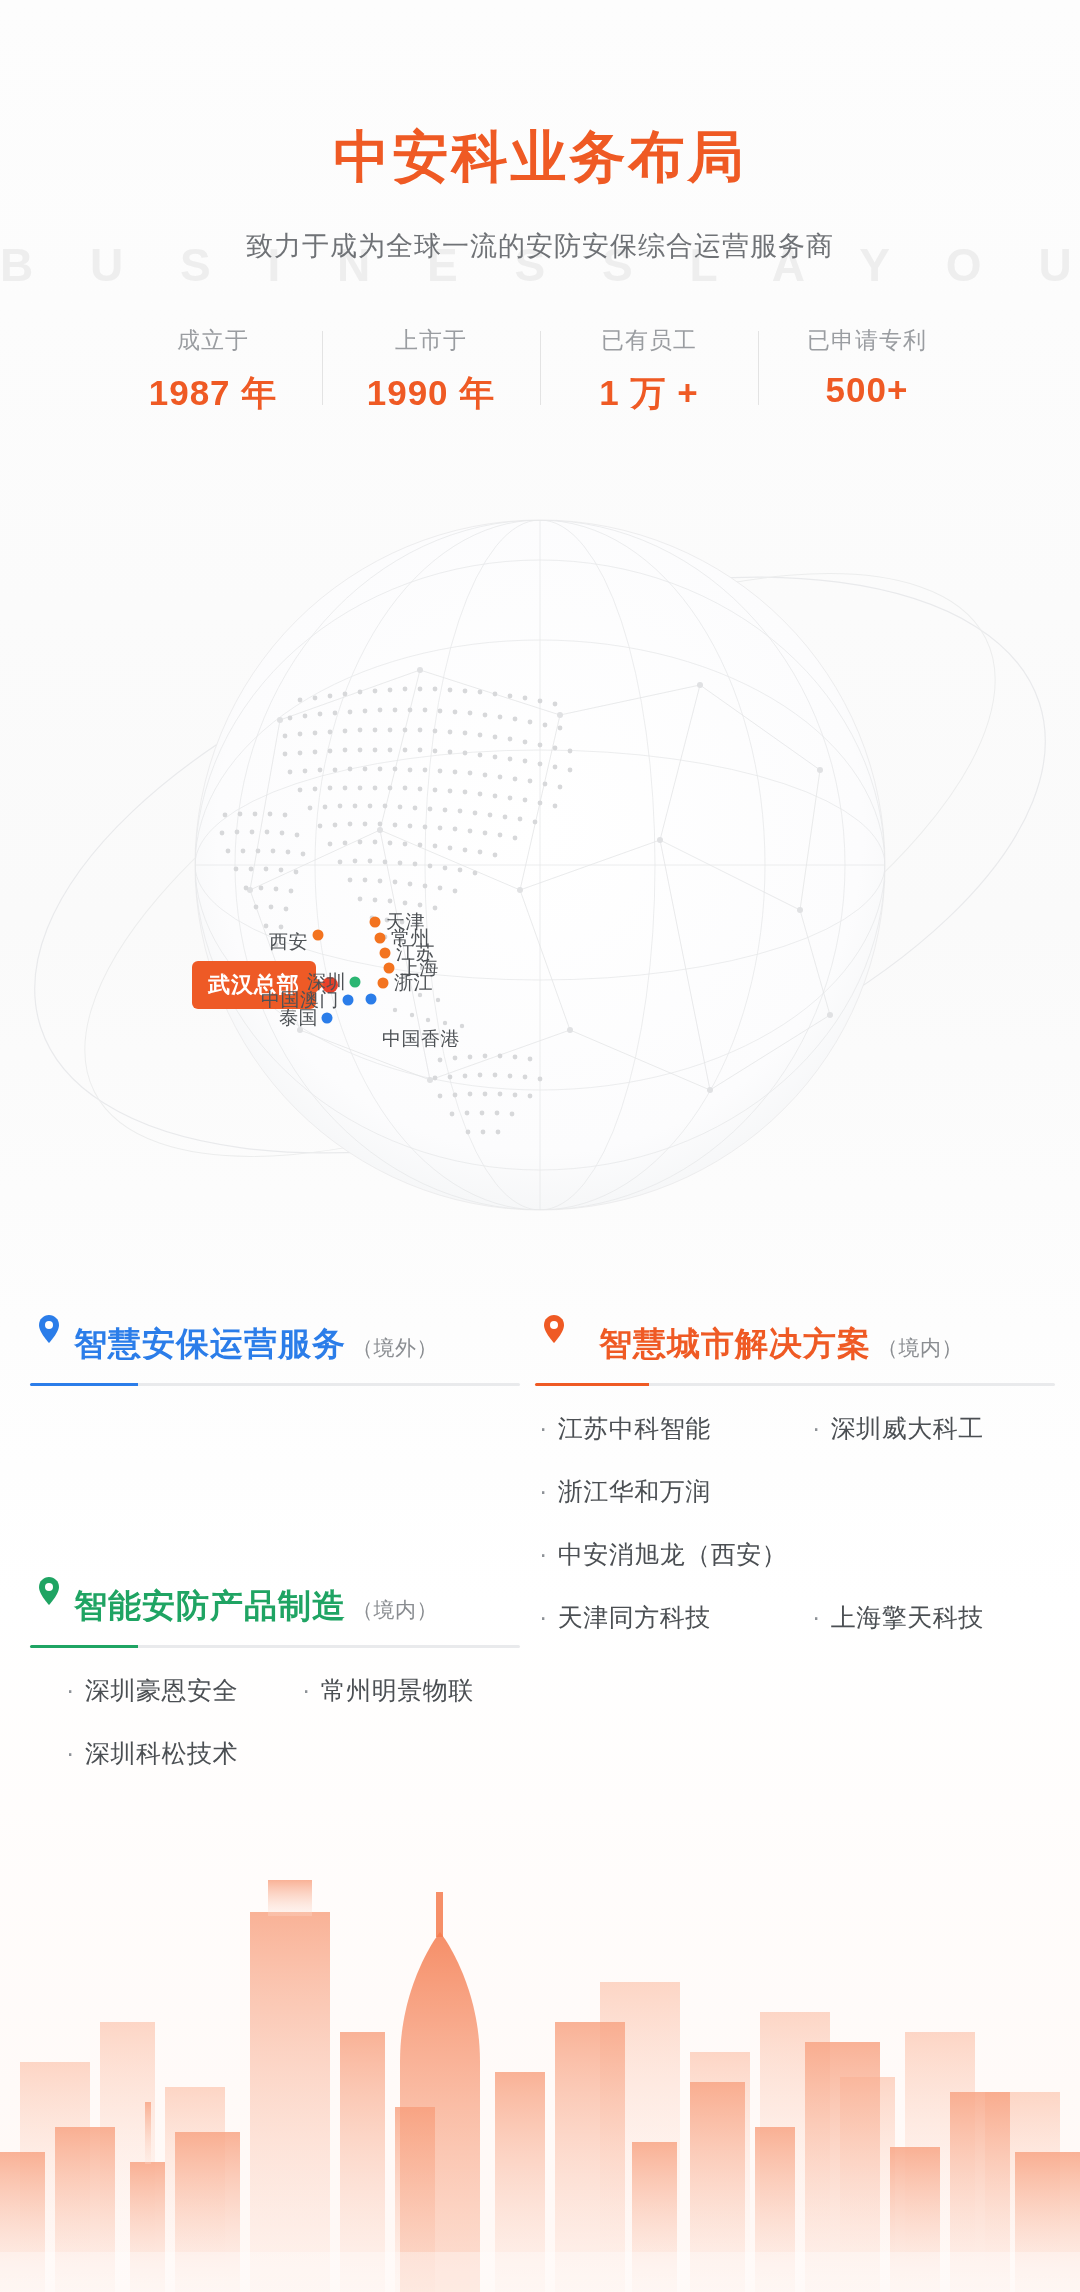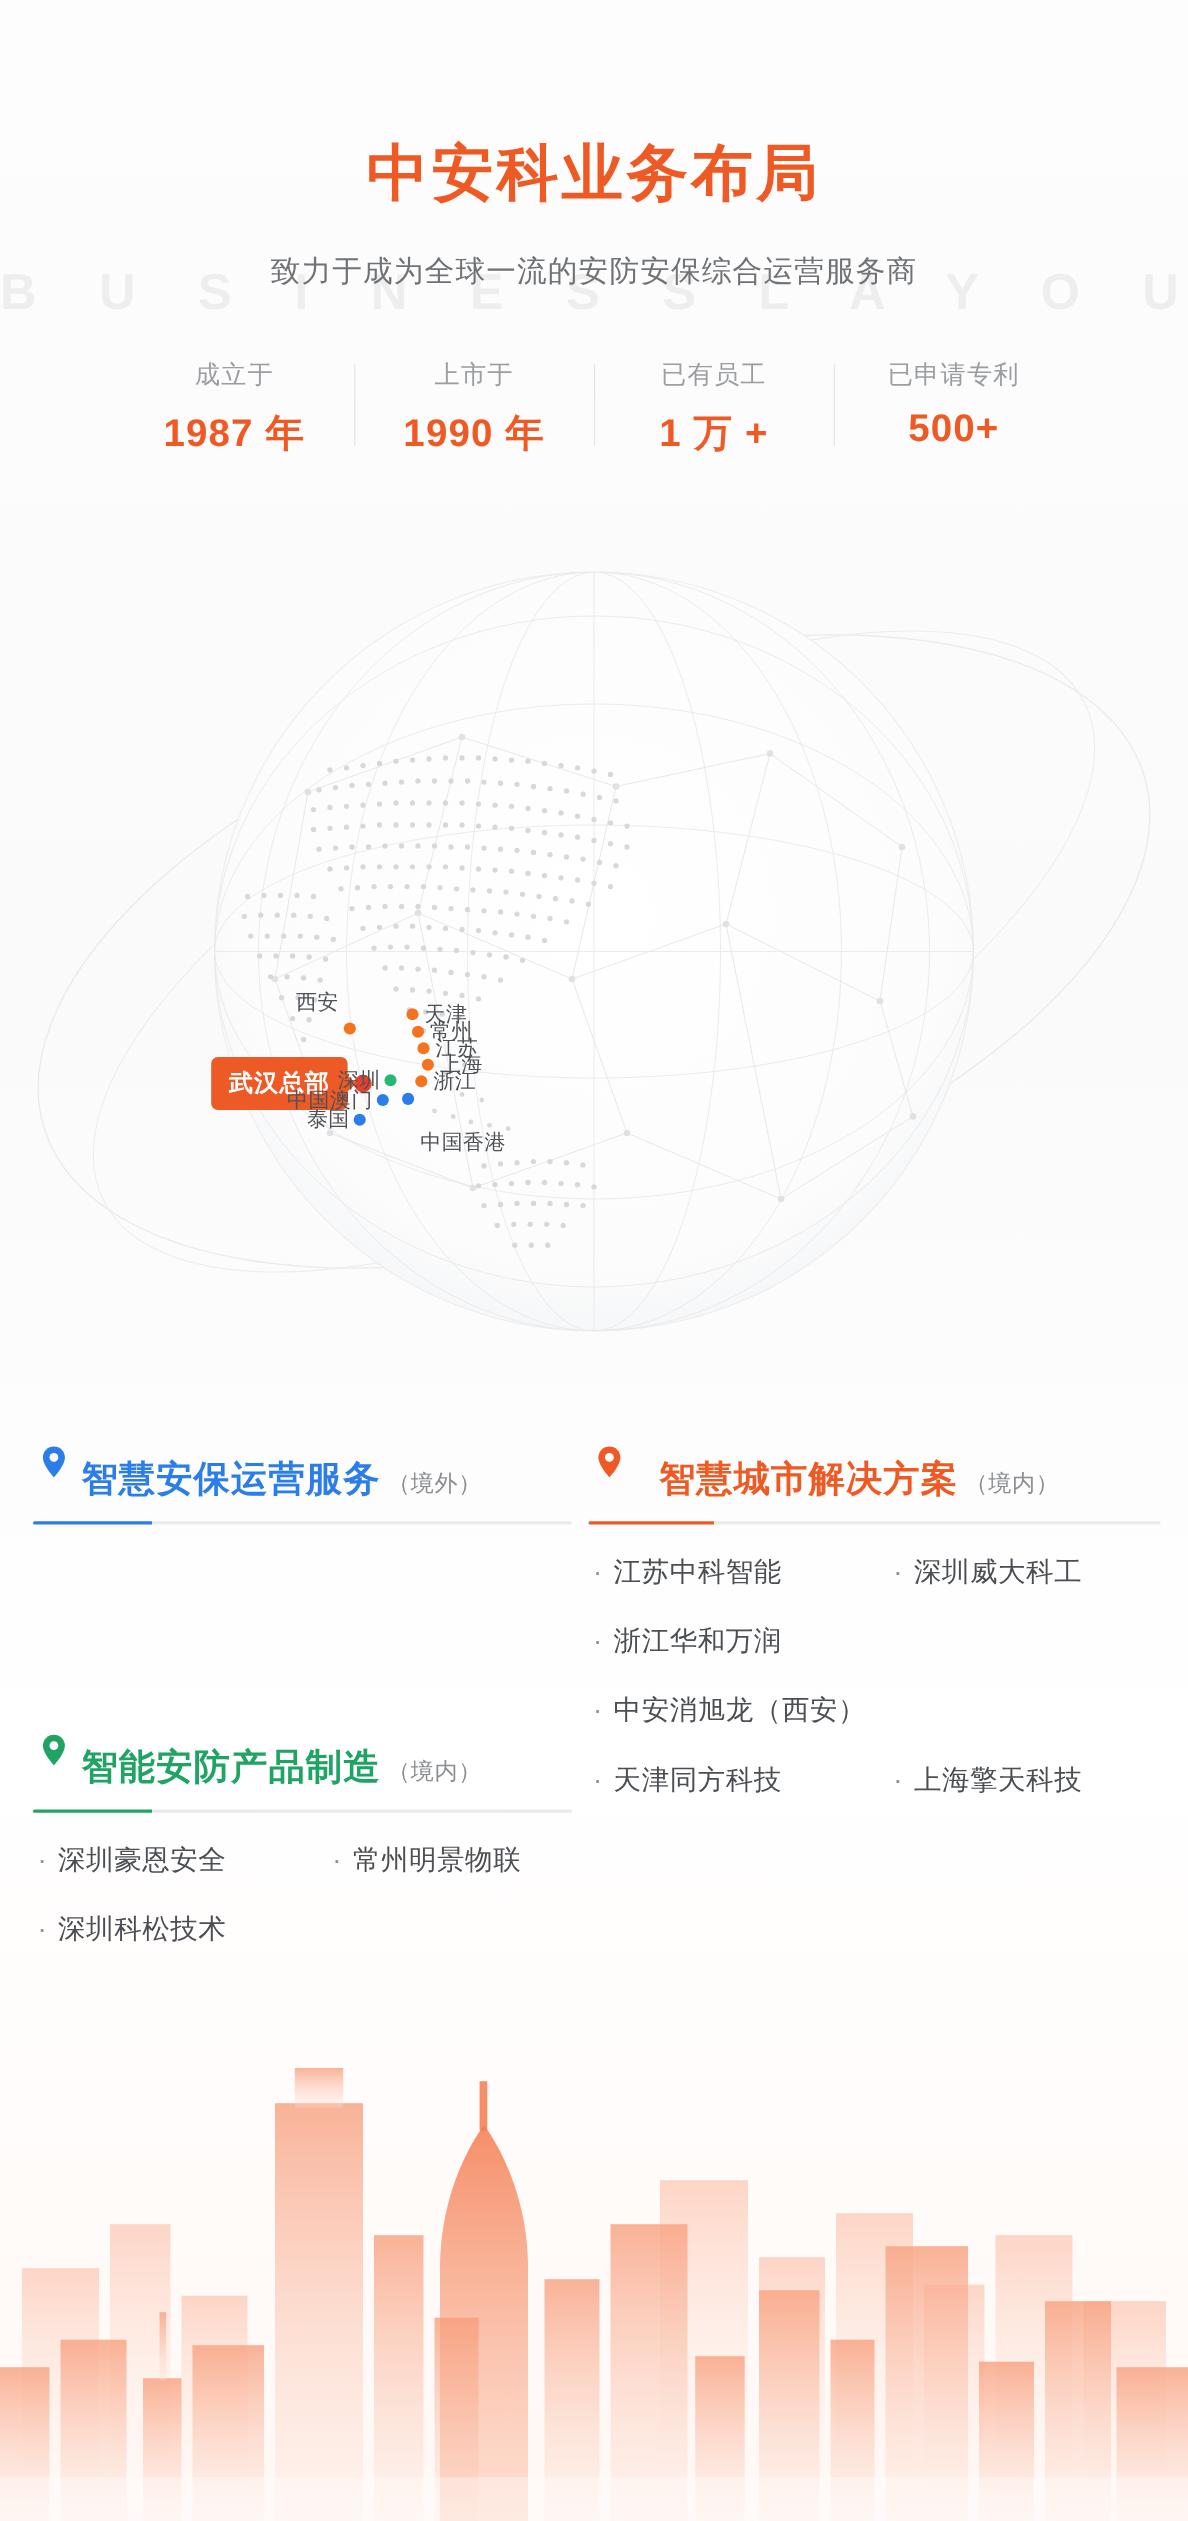--- a/index.html
+++ b/index.html
@@ -155,21 +155,21 @@
     top: 1290px;
     left: 0;
     width: 1080px;
     height: 500px;
   }
   .section {
     position: absolute;
   }
   .sec-a { left: 30px;  top: 0px;   width: 490px; }
   .sec-b { left: 535px; top: 0px;   width: 520px; }
-  .sec-c { left: 30px;  top: 262px; width: 490px; }
+  .sec-c { left: 30px;  top: 262px; width: 490px; text-align: center; }
 
   .sec-head {
     display: flex;
     align-items: baseline;
     padding-left: 6px;
     padding-bottom: 16px;
   }
   .pin {
     position: relative;
     width: 26px;
@@ -603,21 +603,21 @@
             <circle cx="405" cy="505" r="2.2"></circle>
             <circle cx="422" cy="498" r="2.2"></circle>
         </g>
       </g>
     </svg>
 
     <div class="map-dot dot-red" style="left:330px; top:515px; width:16px; height:16px;"></div>
     <div class="hq-badge" style="left:316px; top:515px;">武汉总部</div>
 
     <div class="map-dot dot-orange" style="left:318px; top:465px; width:11px; height:11px;"></div>
-    <div class="map-label left" style="left:308px; top:441px;">西安</div>
+    <div class="map-label left" style="left:308px; top:472px;">西安</div>
 
     <div class="map-dot dot-orange" style="left:375px; top:452px; width:11px; height:11px;"></div>
     <div class="map-label right" style="left:386px; top:452px;">天津</div>
 
     <div class="map-dot dot-orange" style="left:380px; top:468px; width:11px; height:11px;"></div>
     <div class="map-label right" style="left:391px; top:468px;">常州</div>
 
     <div class="map-dot dot-orange" style="left:385px; top:483px; width:11px; height:11px;"></div>
     <div class="map-label right" style="left:396px; top:483px;">江苏</div>
 

